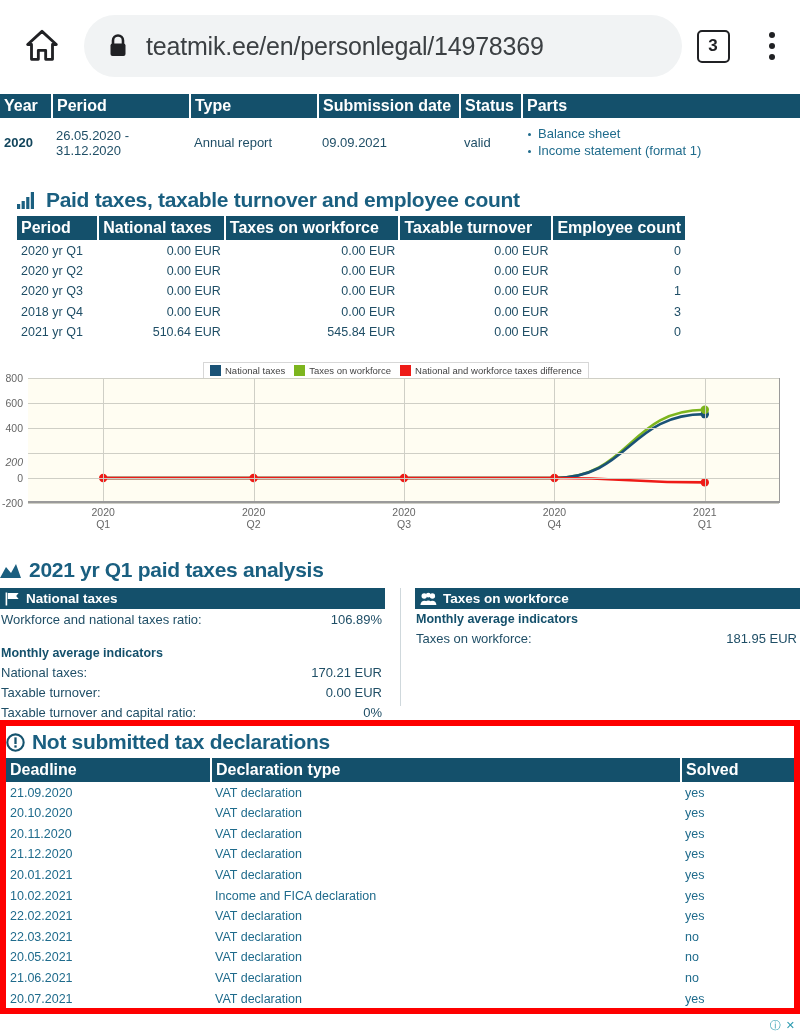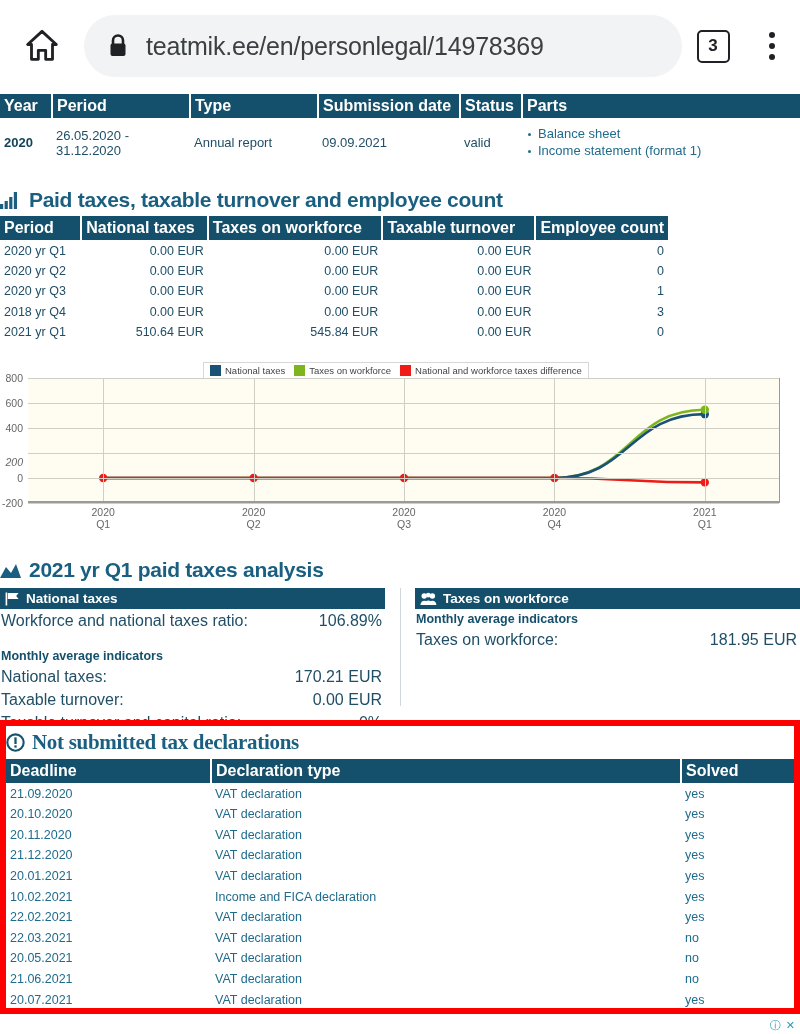--- a/index.html
+++ b/index.html
@@ -60,21 +60,21 @@
   }
 
   
   .section-head {
     display: flex; align-items: center; gap: 7px;
     font-size: 21px; font-weight: bold; color: #1a5f80;
     letter-spacing: -0.3px;
   }
 
   
-  .paid-wrap { position: absolute; top: 188px; left: 0; width: 668px; }
+  .paid-wrap { position: absolute; top: 188px; left: 17px; width: 668px; }
   .paid-table td {
     font-size: 12.5px; color: #1f4e66; padding: 3.2px 4px; margin-top: 29px;
   }
   .num { text-align: right; }
 
   
   .chart-wrap { position: absolute; top: 362px; left: 0; width: 800px; height: 190px; }
   .legend-box {
     position: absolute; top: 0px; left: 203px;
     background: #ffffff; border: 1px solid #d7d7d7;
@@ -100,33 +100,33 @@
   
   .analysis-wrap { position: absolute; top: 558px; left: 0; width: 800px; }
   .panels { display: flex; margin-top: 6px; }
   .panel { width: 385px; }
   .panel-gap { width: 30px; display: flex; justify-content: center; }
   .panel-divider { width: 1px; background: #cfd8dc; height: 118px; }
   .panel-head {
     background: #14506b; color: #fff; font-size: 13.5px; font-weight: bold;
     padding: 3px 5px; display: flex; align-items: center; gap: 6px;
   }
-  .kv { display: flex; justify-content: space-between; font-size: 16px;
+  .kv { display: flex; justify-content: space-between; font-size: 13px;
         color: #1f4e66; padding: 2.5px 3px 2.5px 1px; }
   .sub-label { font-size: 12.5px; font-weight: bold; color: #14506b;
                padding: 2.5px 1px; }
   .spacer { height: 14px; }
 
   
   .notsub-wrap {
     position: absolute; top: 720px; left: 0; width: 800px; height: 294px;
     border: 6px solid #fe0000; background: #ffffff;
   }
   .notsub-inner { padding: 4px 0 0 0; }
-  .notsub-head { padding-left: 0px; font-family: Liberation Serif, serif; }
+  .notsub-head { padding-left: 0px; }
   .notsub-table td {
     font-size: 12.5px; color: #1f6b8c; padding: 3.3px 4px;
   }
 
   .bottom-glyphs {
     position: absolute; right: 4px; bottom: 1px;
     font-size: 11px; color: #2d9bb0; letter-spacing: 1px;
   }
 </style>
 </head>

